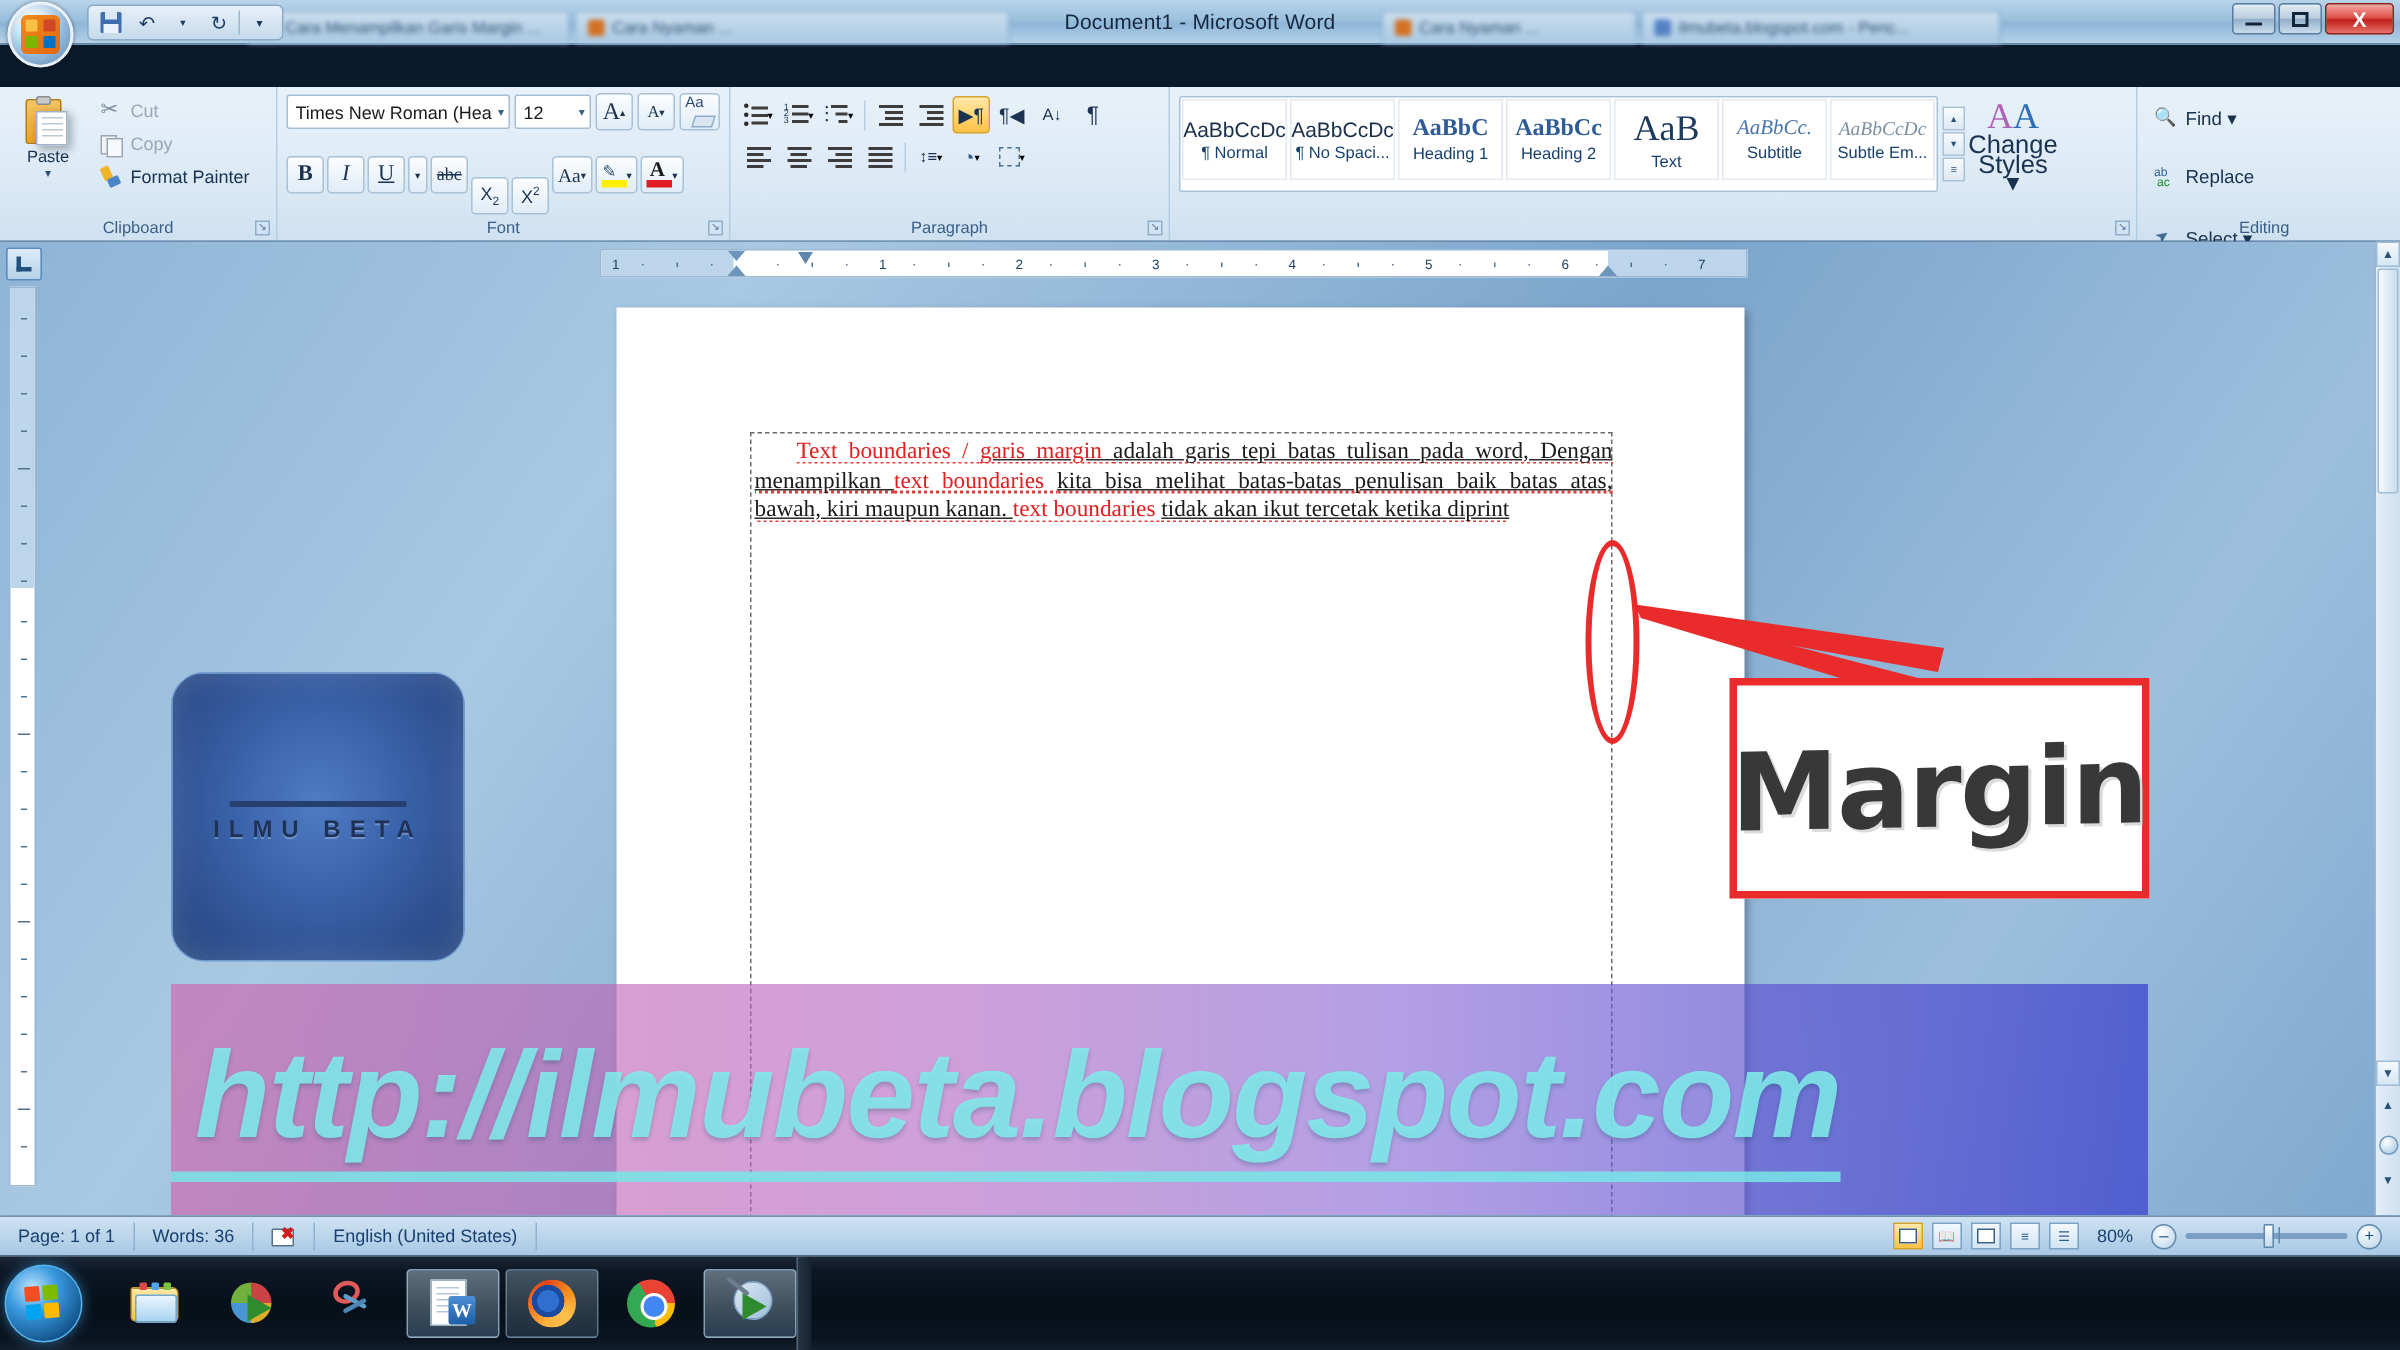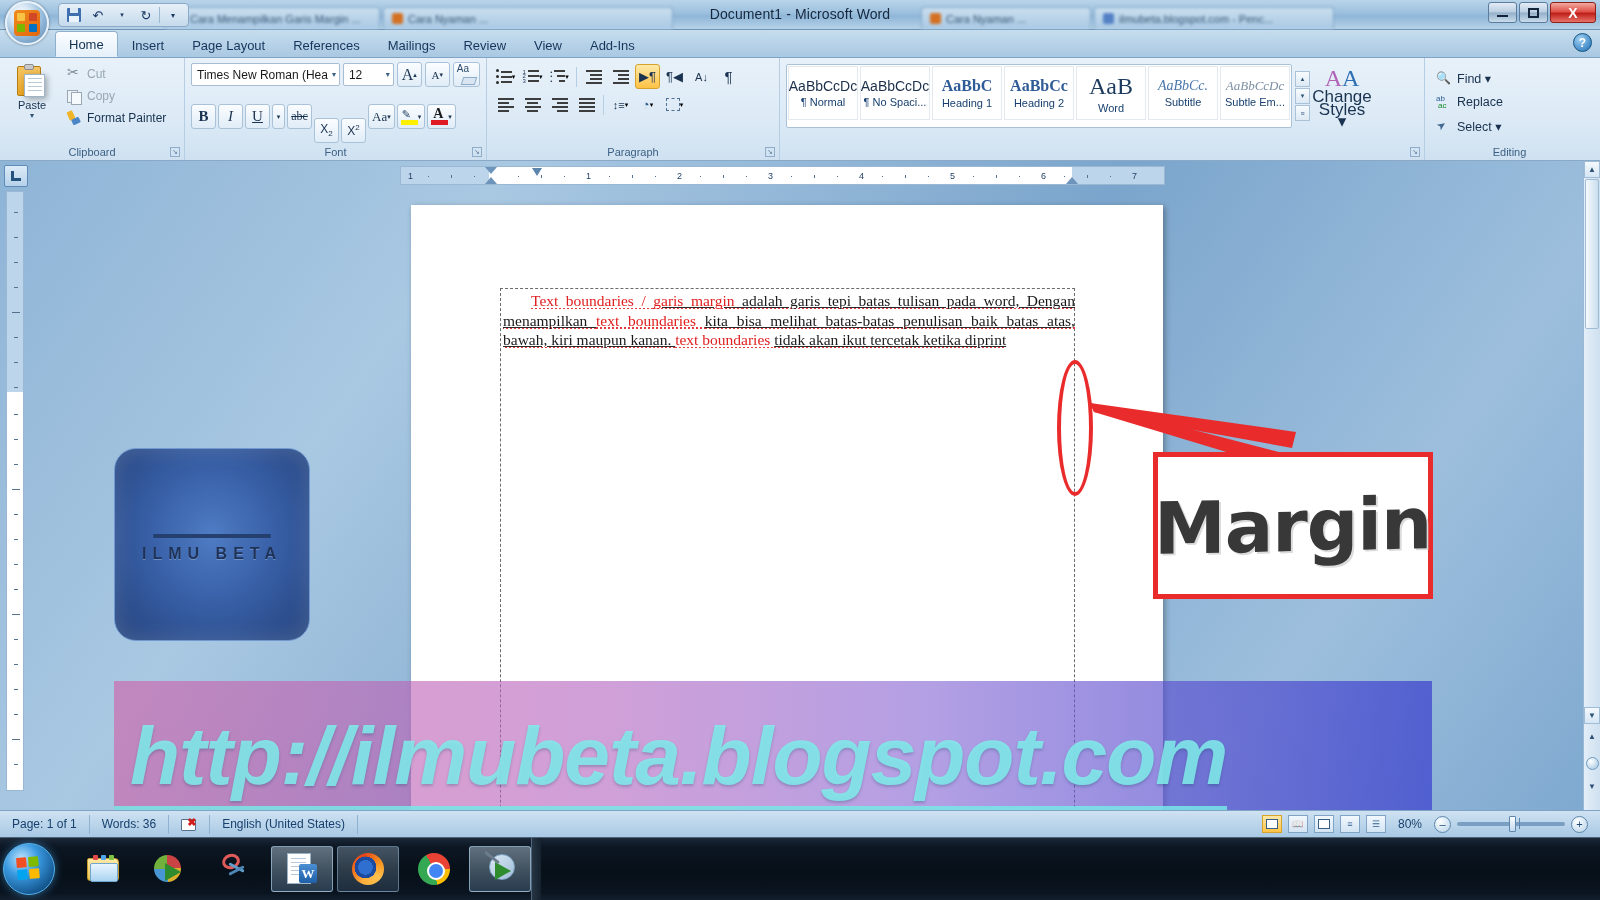--- a/index.html
+++ b/index.html
@@ -456,31 +456,20 @@
       <div class="wbtn">
         <span style="display:block;width:11px;height:2px;background:#12243a;margin-top:6px"></span>
       </div>
       <div class="wbtn">
         <span style="display:block;width:11px;height:10px;border:2px solid #12243a"></span>
       </div>
       <div class="wbtn close">X</div>
     </div>
   </div>
 
-  <div class="ribbontabs">
-    <div class="rtab active">Home</div>
-    <div class="rtab">Insert</div>
-    <div class="rtab">Page Layout</div>
-    <div class="rtab">References</div>
-    <div class="rtab">Mailings</div>
-    <div class="rtab">Review</div>
-    <div class="rtab">View</div>
-    <div class="rtab">Add-Ins</div>
-    <div class="help-orb">?</div>
-  </div>
 
   <div class="ribbon">
 
     <div class="grp" style="width:184px">
       <div class="gbody">
         <div class="paste-btn">
           <div class="clipicon">
             <span class="board"></span>
               <span class="clip"></span>
               <span class="page"></span>
@@ -712,21 +701,21 @@
           <div class="stylecell s-h1">
             <div class="prev">AaBbC</div>
             <div class="nm">Heading 1</div>
           </div>
           <div class="stylecell s-h2">
             <div class="prev">AaBbCc</div>
             <div class="nm">Heading 2</div>
           </div>
           <div class="stylecell s-title">
             <div class="prev">AaB</div>
-            <div class="nm">Word</div>
+            <div class="nm">Text</div>
           </div>
           <div class="stylecell s-sub">
             <div class="prev">AaBbCc.</div>
             <div class="nm">Subtitle</div>
           </div>
           <div class="stylecell s-subem">
             <div class="prev">AaBbCcDc</div>
             <div class="nm">Subtle Em...</div>
           </div>
         </div>
@@ -738,21 +727,21 @@
         <div class="changestyles">
           <div class="cs-icon"><span class="p">A</span><span class="b">A</span></div>
           <div class="cs-lbl">Change</div>
           <div class="cs-lbl">Styles ▾</div>
         </div>
       </div>
       <div class="dlg">↘</div>
     </div>
 
     <div class="grp" style="width:170px">
-      <div class="gbody" style="flex-direction:column;gap:0;padding-top:4px">
+      <div class="gbody" style="flex-direction:column;gap:16px;padding-top:4px">
         <div class="edit-cmd">
           <span class="ic16 ic-find"></span>
           <span>Find ▾</span>
         </div>
         <div class="edit-cmd">
           <span class="ic16 ic-repl"></span>
           <span>Replace</span>
         </div>
         <div class="edit-cmd">
           <span class="ic16 ic-sel"></span>
@@ -851,21 +840,21 @@
       <div class="dblarr" style="bottom:64px">▲</div>
       <div class="ballbtn" style="bottom:40px"></div>
       <div class="dblarr" style="bottom:14px">▼</div>
     </div>
 
     <div class="ib-logo" style="top:287px">
       <div class="bar2"></div>
       <div class="beta">ILMU BETA</div>
     </div>
 
-    <div class="wm-banner" style="top:520px">
+    <div class="wm-banner" style="top:495px">
       <div class="wm-text">http://ilmubeta.blogspot.com</div>
     </div>
 
     <div class="red-ellipse" style="top:199px"></div>
 
     <svg class="arrow-svg" style="top:194px" viewBox="0 0 400 160">
       <polygon points="30,48 236,77 232,93 34,57" fill="#ea2b2b"></polygon>
       <polygon points="30,48 238,102 233,117 34,57" fill="#ea2b2b"></polygon>
     </svg>
 

